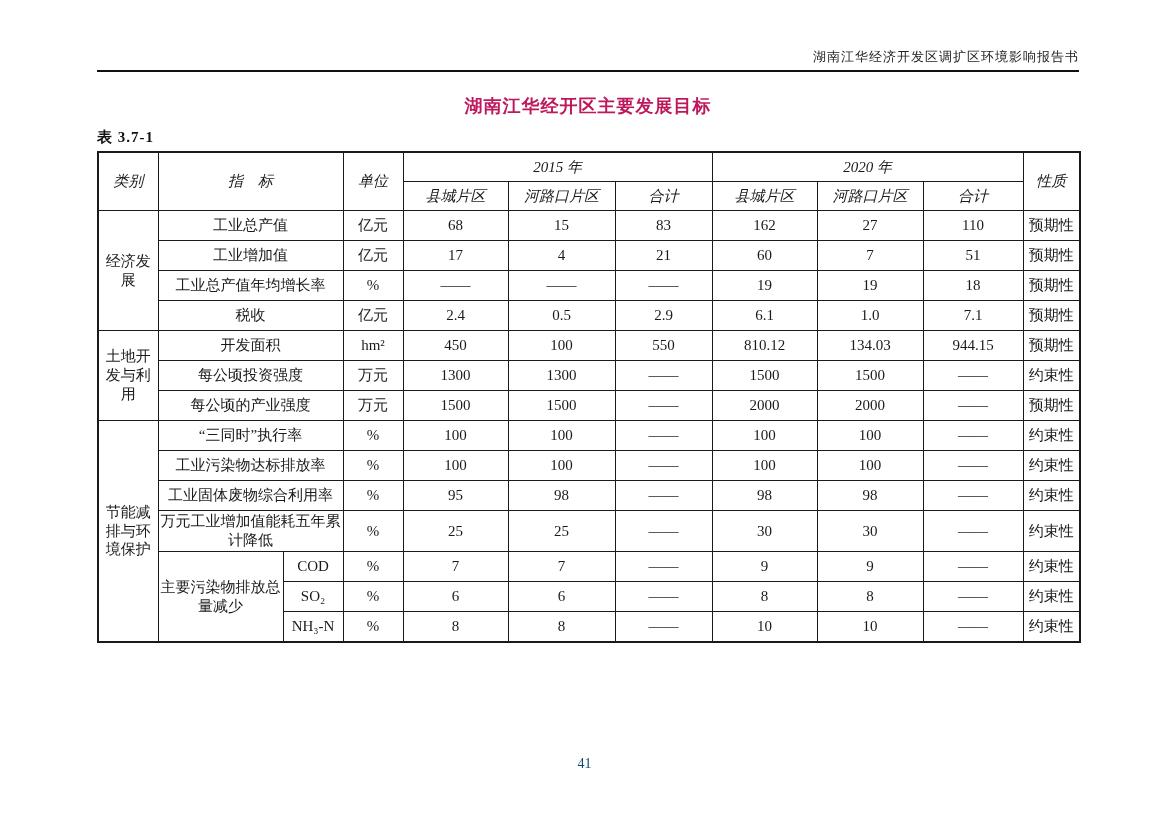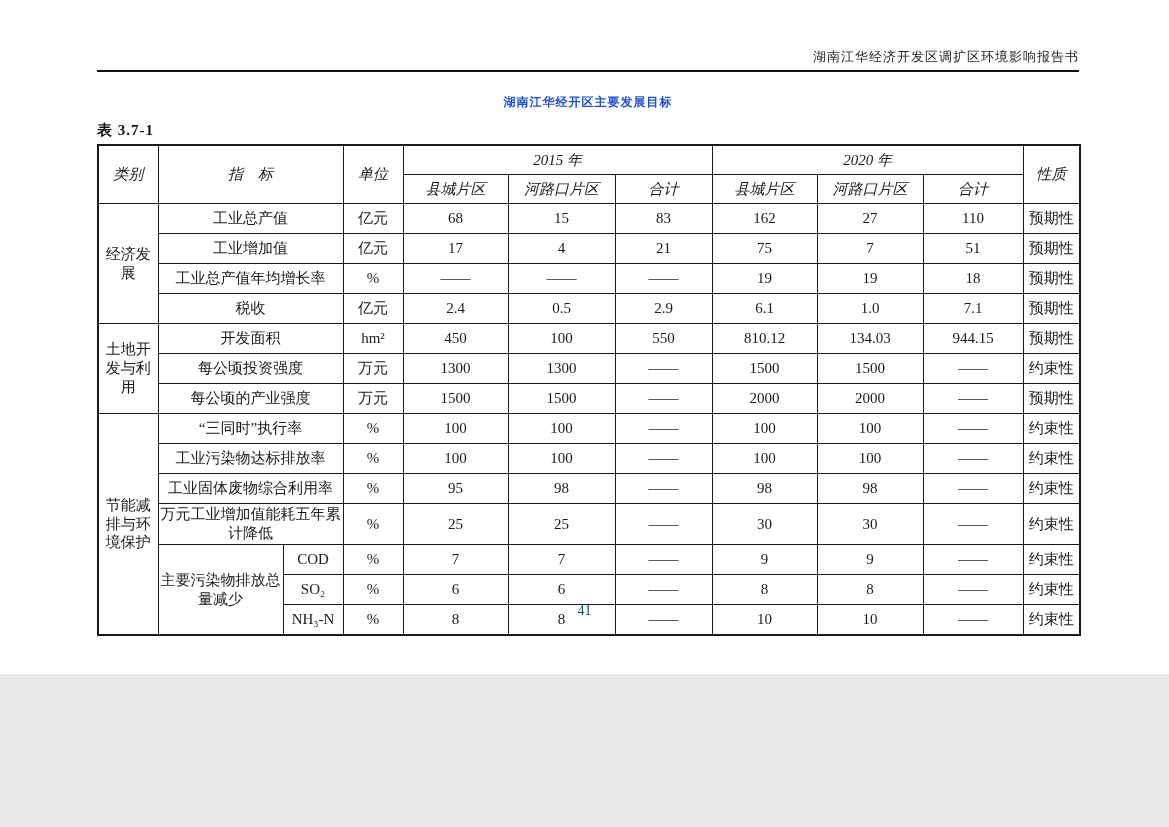--- a/index.html
+++ b/index.html
@@ -1,30 +1,30 @@
 <!DOCTYPE html>
 <html><head>
 <meta charset="utf-8">
 <style>
   html,body{margin:0;padding:0;background:#e8e8e8;}
   .page{
-    width:1169px;height:674px;background:#ffffff;position:relative;
+    width:1169px;height:827px;background:#ffffff;position:relative;
     font-family:"Liberation Serif","DejaVu Serif",serif;color:#1a1a1a;
     margin:0 auto;overflow:hidden;box-sizing:border-box;
     padding:48px 90px 0 97px;
   }
   .running-header{
     text-align:right;font-size:13px;line-height:17px;letter-spacing:1px;color:#222;
   }
   .header-rule{
     border:none;border-top:2px solid #111;margin:5px 0 0 0;height:0;
   }
   .title{
-    text-align:center;font-size:12px;font-weight:bold;letter-spacing:1px;
-    margin:22px 0 0 0;color:#1d4ed8;
+    text-align:center;font-size:18px;font-weight:bold;letter-spacing:1px;
+    margin:22px 0 0 0;color:#be185d;
   }
   .table-label{
     font-size:15px;font-weight:bold;margin:10px 0 4px 0;letter-spacing:1px;color:#111;
   }
   table.goals{
     border-collapse:collapse;table-layout:fixed;width:982px;
     border:2px solid #1a1a1a;
   }
   table.goals th,table.goals td{
     border:1px solid #1a1a1a;text-align:center;vertical-align:middle;
@@ -97,21 +97,21 @@
         <td>27</td>
         <td>110</td>
         <td>预期性</td>
       </tr>
       <tr>
         <td colspan="2">工业增加值</td>
         <td>亿元</td>
         <td>17</td>
         <td>4</td>
         <td>21</td>
-        <td>75</td>
+        <td>60</td>
         <td>7</td>
         <td>51</td>
         <td>预期性</td>
       </tr>
       <tr>
         <td colspan="2">工业总产值年均增长率</td>
         <td>%</td>
         <td>——</td>
         <td>——</td>
         <td>——</td>

